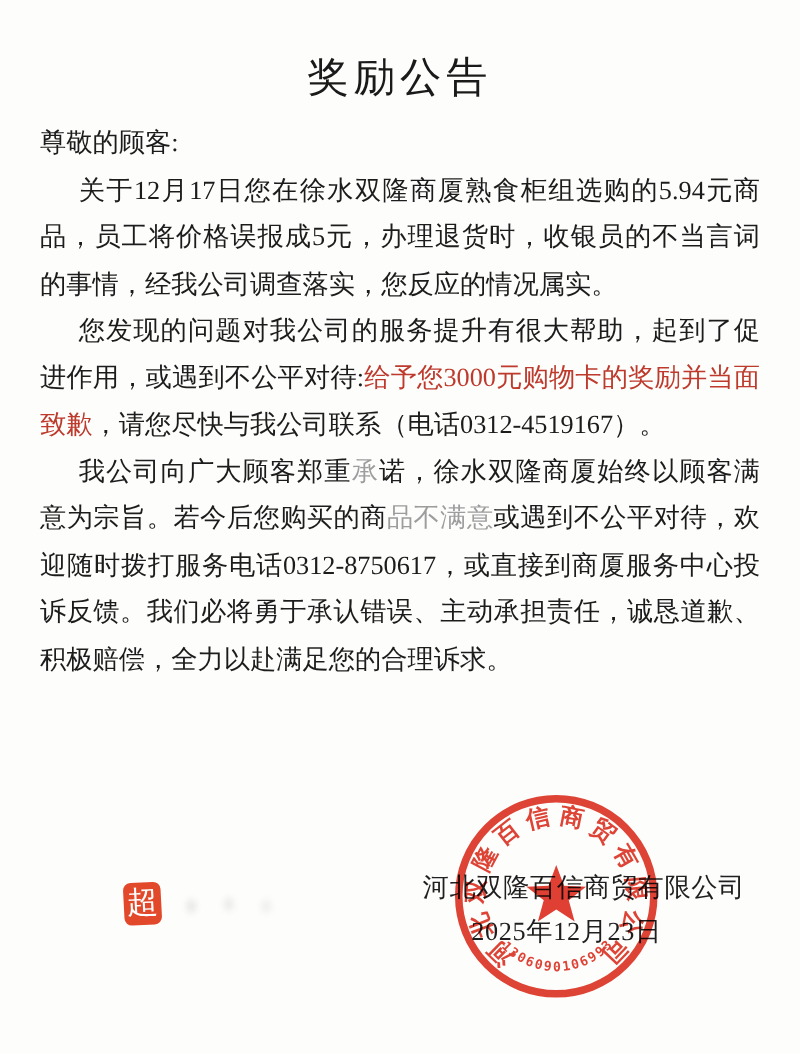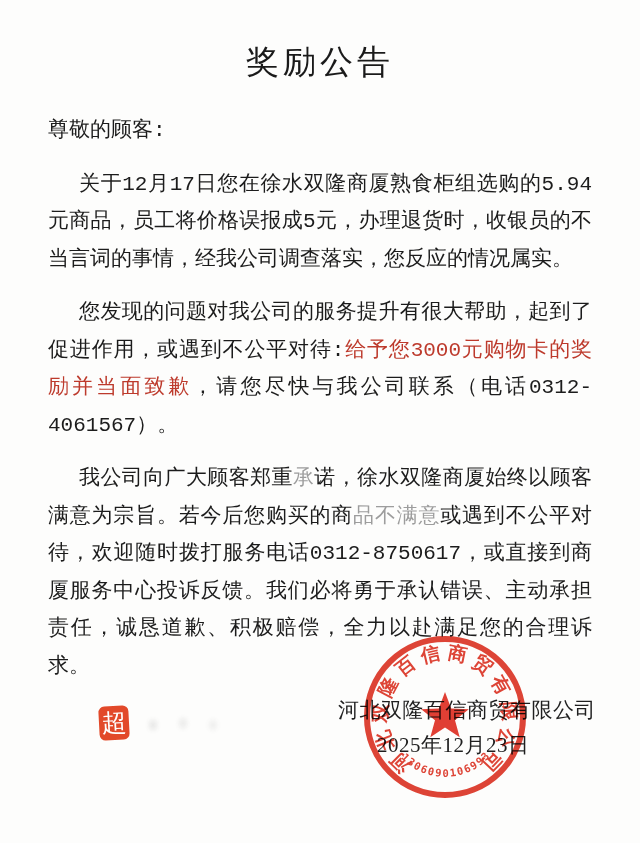--- a/index.html
+++ b/index.html
@@ -22,21 +22,21 @@
   }
   .doc-body{
     position:absolute;
     top:96px;left:32px;
     width:576px;
     font-size:21px;
     line-height:37.5px;
     text-align:justify;
     color:#1c1c1c;
   }
-  .doc-body p{margin:16px;padding:0;font-family:Liberation Mono, monospace;}
+  .doc-body p{margin:0;padding:0;}
   .doc-body p.indent{text-indent:31px;}
   .seg-red{color:var(--red-text,#bd3a2c);}
   .seg-faded{color:#9d9d9d;}
   .signature-company{
     position:absolute;
     top:696px;left:338px;
     font-size:21px;
     letter-spacing:0.5px;
     color:#1f1f1f;
     white-space:nowrap;
@@ -84,21 +84,21 @@
 </head>
 <body>
 
 <div class="page">
 
   <div class="title">奖励公告</div>
 
   <div class="doc-body" id="doc-body">
       <p><span>尊敬的顾客:</span></p>
       <p class="indent"><span>关于12月17日您在徐水双隆商厦熟食柜组选购的5.94元商品，员工将价格误报成5元，办理退货时，收银员的不当言词的事情，经我公司调查落实，您反应的情况属实。</span></p>
-      <p class="indent"><span>您发现的问题对我公司的服务提升有很大帮助，起到了促进作用，或遇到不公平对待:</span><span class="seg-red">给予您3000元购物卡的奖励并当面致歉</span><span>，请您尽快与我公司联系（电话0312-4061567）。</span></p>
+      <p class="indent"><span>您发现的问题对我公司的服务提升有很大帮助，起到了促进作用，或遇到不公平对待:</span><span class="seg-red">给予您3000元购物卡的奖励并当面致歉</span><span>，请您尽快与我公司联系（电话0312-4519167）。</span></p>
       <p class="indent"><span>我公司向广大顾客郑重</span><span class="seg-faded">承</span><span>诺，徐水双隆商厦始终以顾客满意为宗旨。若今后您购买的商</span><span class="seg-faded">品不满意</span><span>或遇到不公平对待，欢迎随时拨打服务电话0312-8750617，或直接到商厦服务中心投诉反馈。我们必将勇于承认错误、主动承担责任，诚恳道歉、积极赔偿，全力以赴满足您的合理诉求。</span></p>
     </div>
 
   <div class="signature-company">河北双隆百信商贸有限公司</div>
   <div class="signature-date">2025年12月23日</div>
 
   <svg class="seal" viewBox="0 0 170 170" xmlns="http://www.w3.org/2000/svg">
     <circle cx="85" cy="85" r="78" fill="none" stroke="#dd3526" stroke-width="6"></circle>
     <defs>
       <path id="arcPath" d="M 51.7,132.5 A 58,58 0 1,1 118.3,132.5" fill="none"></path>

